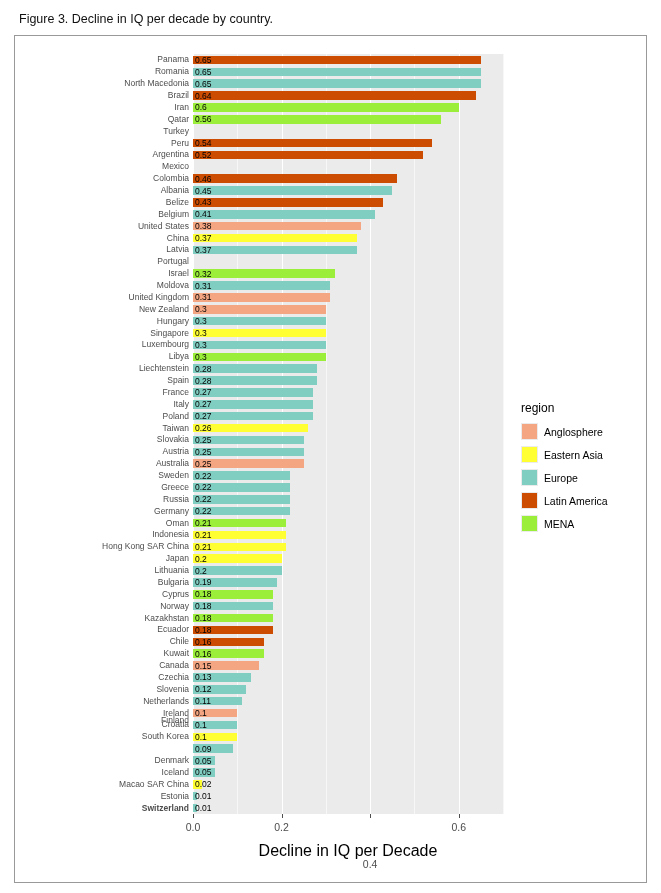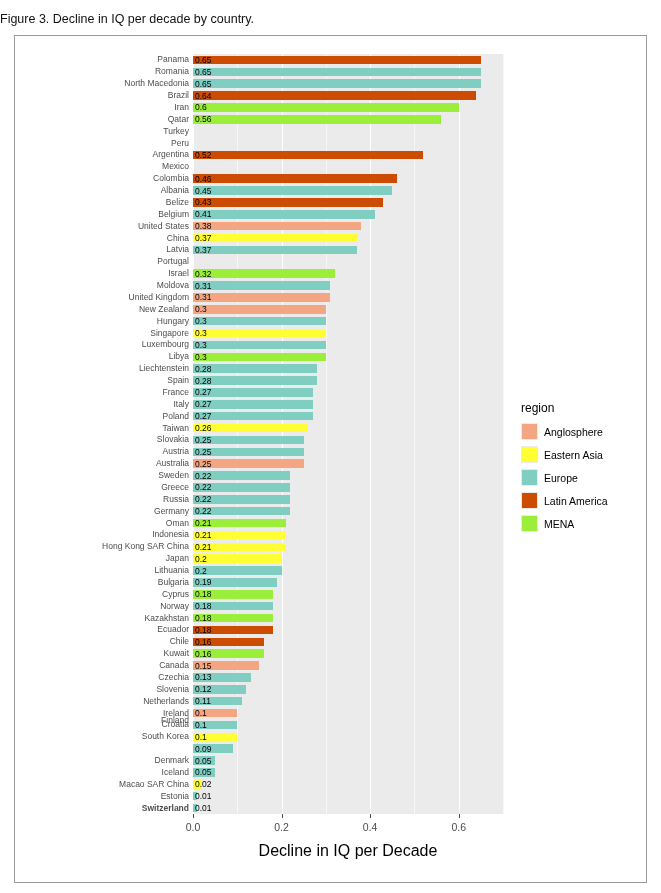--- a/index.html
+++ b/index.html
@@ -10,21 +10,21 @@
   body {
     width: 661px;
     height: 893px;
     font-family: "Liberation Sans", sans-serif;
     color: #000000;
     overflow: hidden;
   }
   #figure-caption {
     font-size: 12.5px;
     color: #111111;
-    padding: 12px 0 8px 0;
+    padding: 12px 0 8px 19px;
     line-height: 1.2;
   }
   #plot-frame {
     position: relative;
     margin: 0 14px 0 14px;
     width: 633px;
     height: 848px;
     background: #ffffff;
     border: 1px solid #999999;
     box-sizing: border-box;
@@ -258,20 +258,24 @@
         <span class="bar-label">0.64</span>
       </div>
       <div class="bar-row" style="top: 49.1625px; height: 8.55px;">
         <div class="bar" style="width: 265.714px; background: rgb(155, 239, 58);"></div>
         <span class="bar-label">0.6</span>
       </div>
       <div class="bar-row" style="top: 61.0375px; height: 8.55px;">
         <div class="bar" style="width: 248px; background: rgb(155, 239, 58);"></div>
         <span class="bar-label">0.56</span>
       </div>
+      <div class="bar-row" style="top: 84.7875px; height: 8.55px;">
+        <div class="bar" style="width: 239.143px; background: rgb(204, 76, 2);"></div>
+        <span class="bar-label">0.54</span>
+      </div>
       <div class="bar-row" style="top: 96.6625px; height: 8.55px;">
         <div class="bar" style="width: 230.286px; background: rgb(204, 76, 2);"></div>
         <span class="bar-label">0.52</span>
       </div>
       <div class="bar-row" style="top: 120.412px; height: 8.55px;">
         <div class="bar" style="width: 203.714px; background: rgb(204, 76, 2);"></div>
         <span class="bar-label">0.46</span>
       </div>
       <div class="bar-row" style="top: 132.287px; height: 8.55px;">
         <div class="bar" style="width: 199.286px; background: rgb(128, 205, 193);"></div>
@@ -482,21 +486,21 @@
         <span class="bar-label">0.01</span>
       </div>
     </div>
 
   <div id="xaxis">
       <div class="xtick-mark" style="left: 178px; top: 778px;"></div>
       <div class="xtick-label" style="left: 178px; top: 785px;">0.0</div>
       <div class="xtick-mark" style="left: 266.571px; top: 778px;"></div>
       <div class="xtick-label" style="left: 266.571px; top: 785px;">0.2</div>
       <div class="xtick-mark" style="left: 355.143px; top: 778px;"></div>
-      <div class="xtick-label" style="left: 355.143px; top: 785px;">0.4</div>
+      <div class="xtick-label" style="left: 355.143px; top: 822px;">0.4</div>
       <div class="xtick-mark" style="left: 443.714px; top: 778px;"></div>
       <div class="xtick-label" style="left: 443.714px; top: 785px;">0.6</div>
     </div>
 
   <div id="xaxis-title">Decline in IQ per Decade</div>
 
   <div id="legend">
     <div id="legend-title">region</div>
     <div id="legend-items">
         <div class="legend-item">

